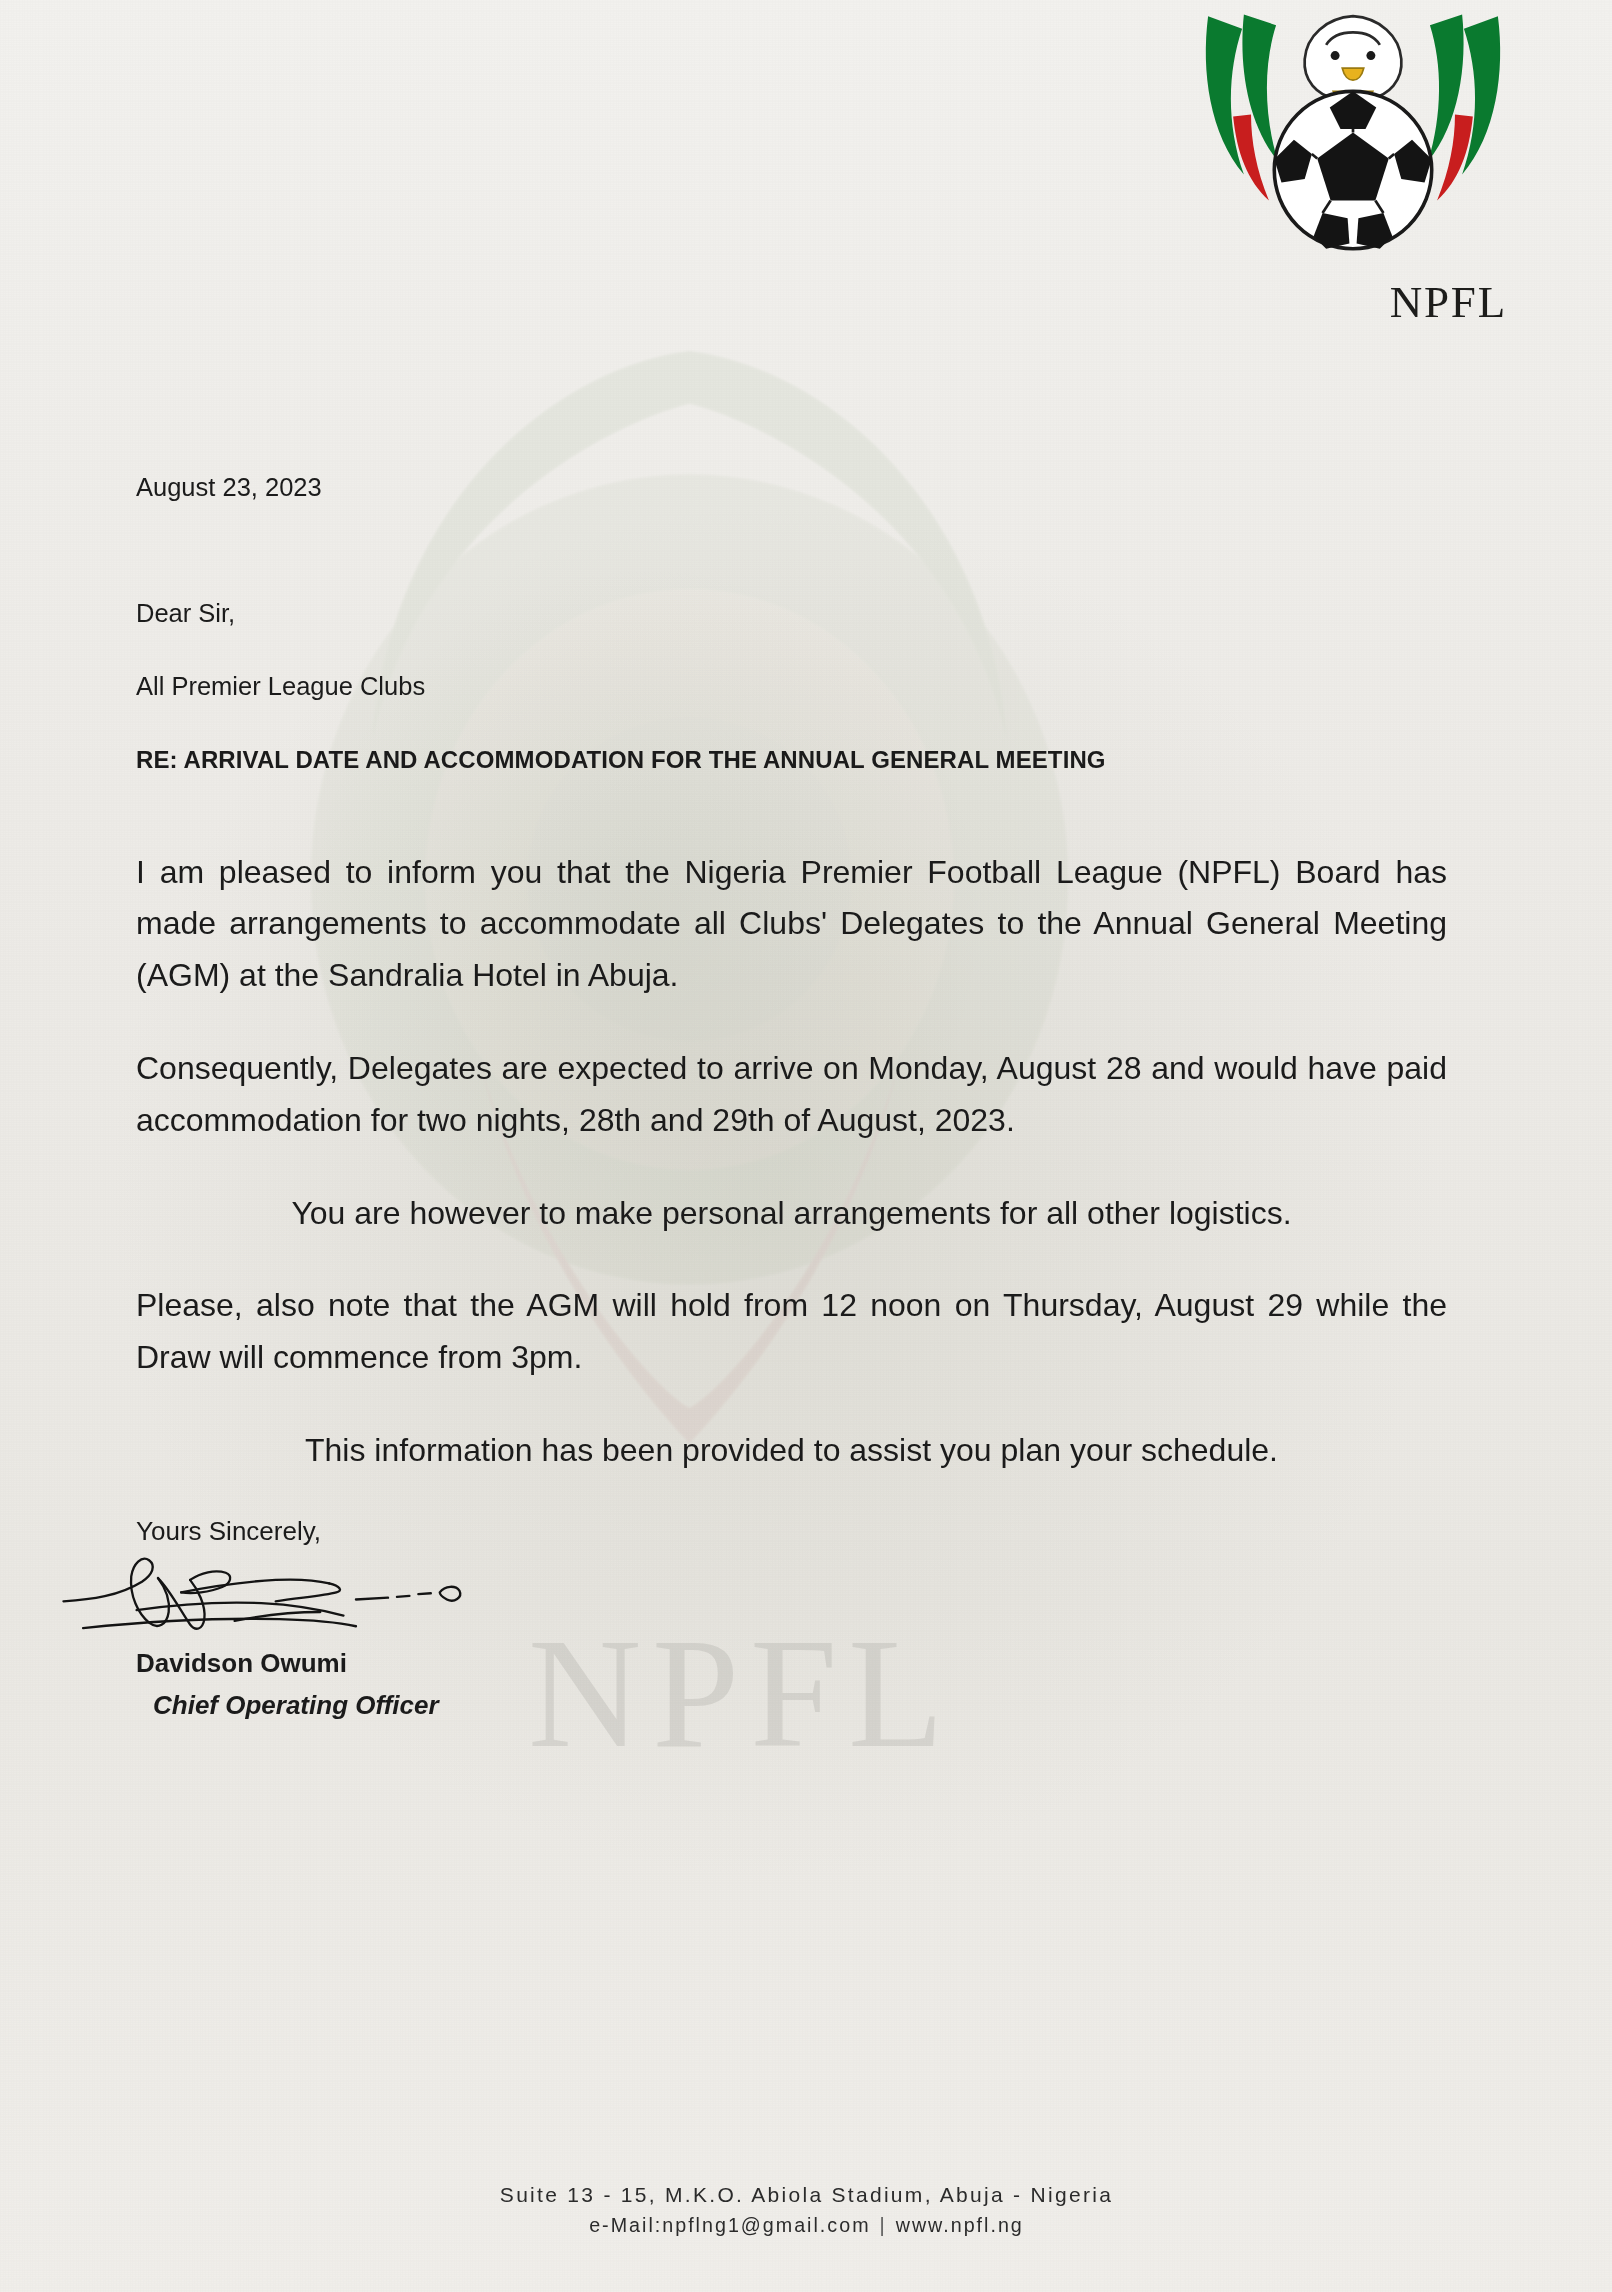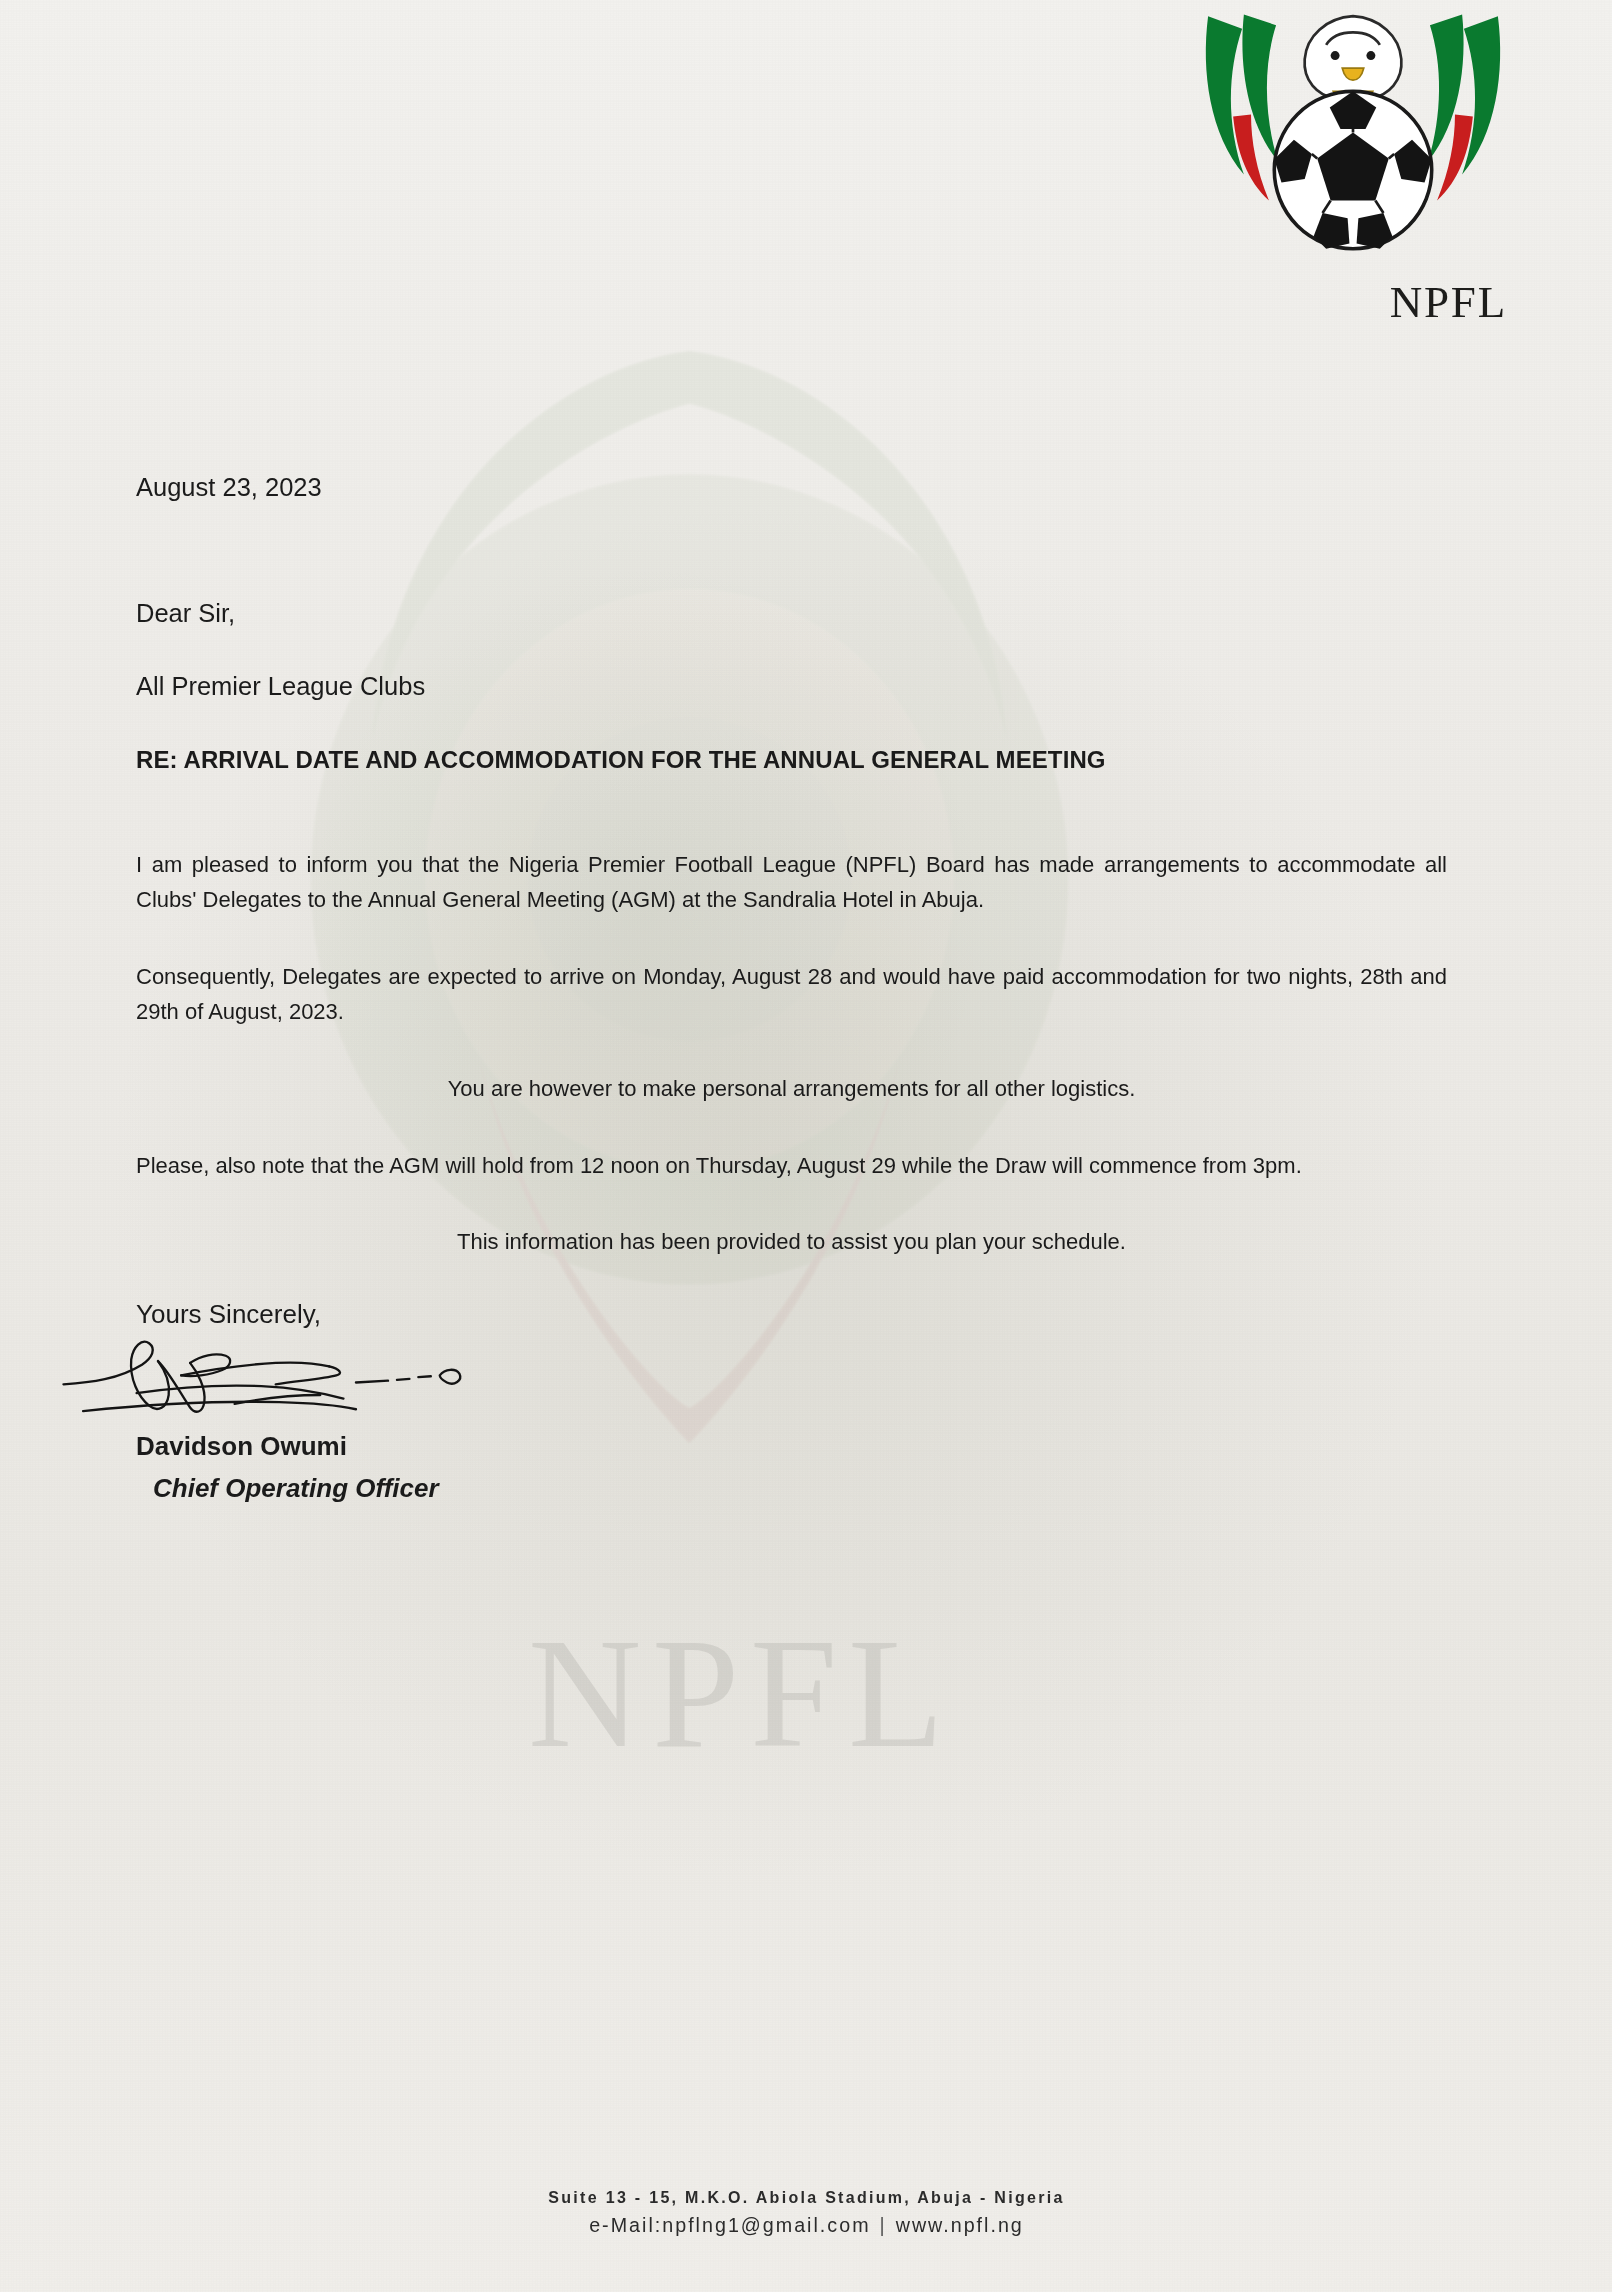--- a/index.html
+++ b/index.html
@@ -102,21 +102,21 @@
     margin-bottom: 48px;
   }
   .subject {
     font-weight: bold;
     font-size: 24px;
     margin-bottom: 75px;
     letter-spacing: 0.1px;
   }
   p.para {
     margin: 0 14px 41px 0;
-    font-size: 22px;
+    font-size: 32px;
     line-height: 1.62;
     text-align: justify;
     text-justify: inter-word;
   }
   p.para.nojust { text-align: center; }
 
   .closing {
     font-size: 26px;
     margin: 0 0 9px 0;
   }
@@ -153,22 +153,22 @@
   
   .footer {
     position: absolute;
     left: 0;
     right: 0;
     bottom: 56px;
     text-align: center;
     color: #2b2b2b;
   }
   .footer-line1 {
-    font-weight: bold;
-    font-size: 16px;
+    font-weight: normal;
+    font-size: 21px;
     letter-spacing: 2.3px;
     margin-bottom: 7.2px;
   }
   .footer-line2 {
     font-size: 19.7px;
     letter-spacing: 2px;
   }
   .footer-sep {
     display: inline-block;
     padding: 0 9px;

